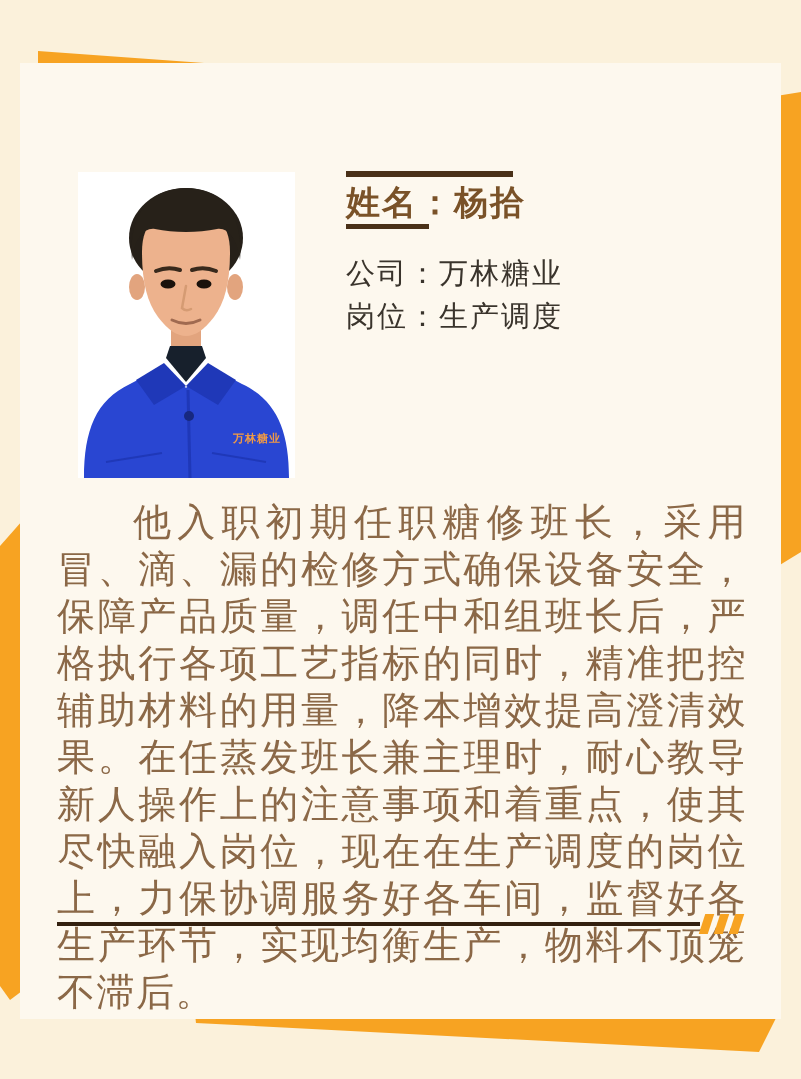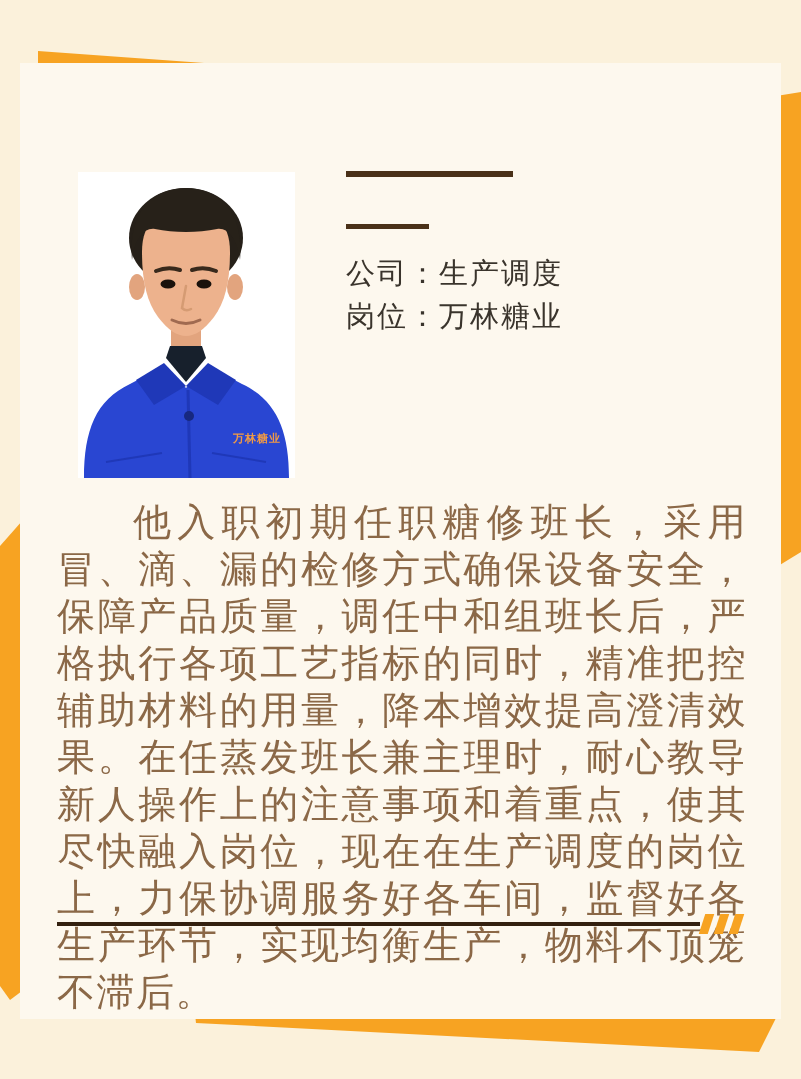--- a/index.html
+++ b/index.html
@@ -108,23 +108,24 @@
         <circle cx="111" cy="244" r="5" fill="#17287F"></circle>
 
         <path d="M28,290 L84,281" stroke="#1F38B8" stroke-width="2" fill="none"></path>
         <path d="M188,290 L134,281" stroke="#1F38B8" stroke-width="2" fill="none"></path>
 
         <text x="155" y="270" font-size="11" letter-spacing="1" fill="#F09A45" font-weight="bold" font-family="Liberation Sans, sans-serif">万林糖业</text>
       </svg>
     </div>
 
     <div class="title-bar"></div>
+    <div class="title">姓名：杨拾</div>
     <div class="title-underline"></div>
-    <div class="info-line info-company">公司：生产调度</div>
-    <div class="info-line info-position">岗位：万林糖业</div>
+    <div class="info-line info-company">公司：万林糖业</div>
+    <div class="info-line info-position">岗位：生产调度</div>
 
     <div class="bio">他入职初期任职糖修班长，采用冒、滴、漏的检修方式确保设备安全，保障产品质量，调任中和组班长后，严格执行各项工艺指标的同时，精准把控辅助材料的用量，降本增效提高澄清效果。在任蒸发班长兼主理时，耐心教导新人操作上的注意事项和着重点，使其尽快融入岗位，现在在生产调度的岗位上，力保协调服务好各车间，监督好各生产环节，实现均衡生产，物料不顶笼不滞后。</div>
 
     <div class="divider"></div>
     <div class="slashes">
       <div class="slash"></div>
       <div class="slash"></div>
       <div class="slash"></div>
     </div>
 

